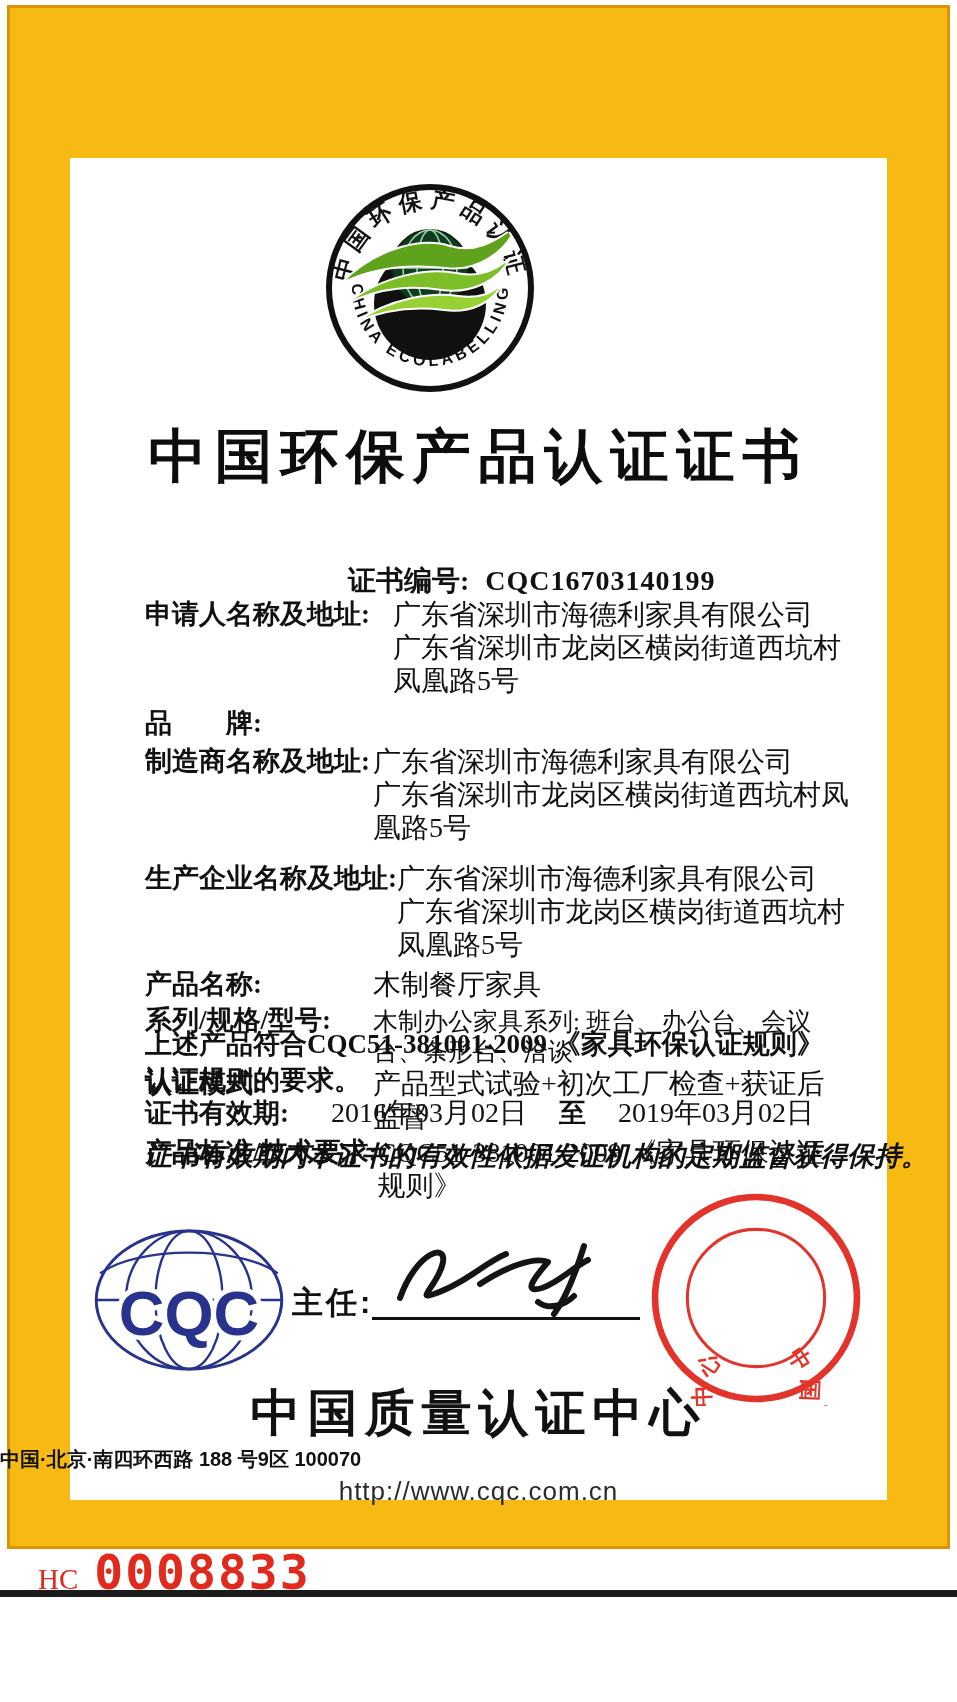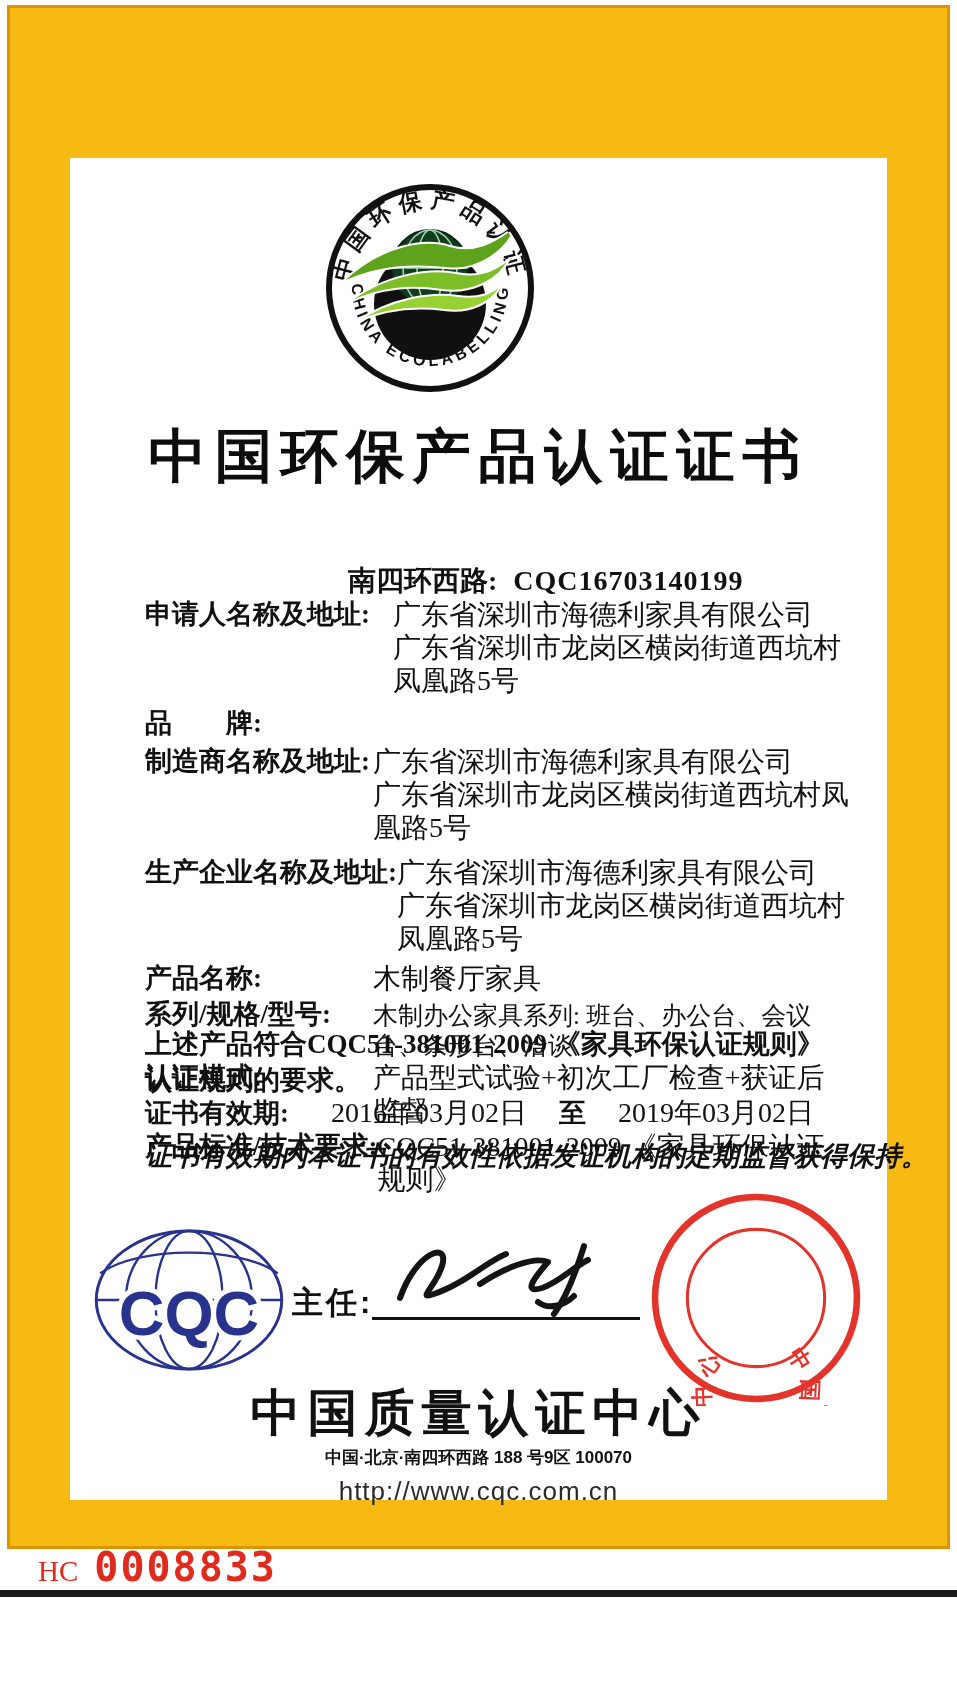--- a/index.html
+++ b/index.html
@@ -18,21 +18,21 @@
          font-family:"Liberation Sans","DejaVu Sans",sans-serif;font-weight:900;
          font-size:58px;letter-spacing:8px;color:#0d0d0d;white-space:nowrap;}
 
   .cert-row{position:absolute;left:348px;top:562px;font-size:28px;font-weight:700;}
   .cert-row .num{font-weight:600;margin-left:16px;letter-spacing:1px;}
 
   .fields{position:absolute;left:145px;top:598px;width:706px;}
   .field-row{display:flex;margin-bottom:3px;}
   .field-row:nth-child(1){margin-bottom:10px;gap:20px;}
   .field-row:nth-child(2){margin-bottom:5px;}
-  .field-row:nth-child(3){margin-bottom:12px;}
+  .field-row:nth-child(3){margin-bottom:18px;}
   .field-row:nth-child(4){margin-bottom:7px;}
   .field-row:nth-child(6){margin-bottom:0;}
   .field-label{flex:0 0 228px;font-size:27px;font-weight:700;line-height:33px;white-space:nowrap;}
   .field-value{font-size:28px;line-height:33px;font-weight:500;}
   .field-row:nth-child(6) .field-value{font-size:25px;line-height:30px;padding-top:3px;}
 
   .statement{position:absolute;left:145px;top:1026px;width:706px;font-size:27px;
              line-height:36px;font-weight:600;}
   .validity{position:absolute;left:145px;top:1094px;font-size:27px;display:flex;align-items:baseline;}
   .validity .vlabel{font-weight:700;width:186px;flex:none;}
@@ -43,29 +43,29 @@
   .cqc-logo{position:absolute;left:90px;top:1226px;width:198px;height:148px;}
   .director{position:absolute;left:292px;top:1282px;font-size:31px;font-weight:700;
             font-family:"Liberation Sans","DejaVu Sans",sans-serif;letter-spacing:3px;}
   .sig-line{position:absolute;left:372px;top:1317px;width:268px;border-bottom:3px solid #111;}
   .signature-svg{position:absolute;left:388px;top:1236px;width:230px;height:86px;}
   .stamp{position:absolute;left:648px;top:1190px;width:216px;height:216px;opacity:.93;}
 
   .issuer-name{position:absolute;left:0;right:0;top:1380px;text-align:center;
                font-family:"Liberation Sans","DejaVu Sans",sans-serif;font-weight:900;
                font-size:50px;letter-spacing:7px;white-space:nowrap;}
-  .issuer-address{position:absolute;left:0;right:0;top:1446px;text-align:center;
-               font-family:"Liberation Sans","DejaVu Sans",sans-serif;font-weight:700;font-size:17px;}
+  .issuer-address{position:absolute;left:0;right:0;top:1446px;text-align:left;
+               font-family:"Liberation Sans","DejaVu Sans",sans-serif;font-weight:700;font-size:20px;}
   .issuer-web{position:absolute;left:0;right:0;top:1476px;text-align:center;
                font-family:"Liberation Sans","DejaVu Sans",sans-serif;font-weight:500;
                font-size:26px;color:#2b2b2b;letter-spacing:1px;}
 
   .serial{position:absolute;left:38px;top:1544px;display:flex;align-items:baseline;}
   .serial-prefix{font-size:29px;color:#E02A1E;}
-  .serial-number{font-size:40px;font-weight:700;color:#E02A1E;
+  .serial-number{font-size:48px;font-weight:700;color:#E02A1E;
                  font-family:"DejaVu Sans Mono","Liberation Mono",monospace;
                  letter-spacing:2px;margin-left:16px;}
   .bottom-line{position:absolute;left:0;top:1590px;width:957px;height:7px;background:#1b1b1b;}
 </style>
 </head>
 <body>
 
 <div class="page">
 
   <div class="frame-outer"></div>
@@ -98,21 +98,21 @@
       </g>
       <path d="M18,104 C58,64 104,58 128,66 C152,73 170,64 194,46 C186,70 156,92 124,88 C96,85 56,84 18,104 Z" fill="#5FA31C" stroke="#fff" stroke-width="2"></path>
       <path d="M24,124 C62,94 108,88 134,93 C158,98 174,90 188,78 C178,100 150,114 120,110 C92,106 60,106 24,124 Z" fill="#7CBE27" stroke="#fff" stroke-width="2"></path>
       <path d="M34,142 C68,118 110,112 136,116 C158,119 170,113 180,104 C172,122 148,134 122,130 C98,127 66,128 34,142 Z" fill="#97D134" stroke="#fff" stroke-width="2"></path>
     </g>
   </svg>
 
   <div class="title">中国环保产品认证证书</div>
 
   <div class="cert-row">
-    <span>南四环西路:</span><span class="num">CQC16703140199</span>
+    <span>证书编号:</span><span class="num">CQC16703140199</span>
   </div>
 
   <div class="fields">
     <div class="field-row">
       <div class="field-label">申请人名称及地址:</div>
       <div class="field-value">
           <div>广东省深圳市海德利家具有限公司</div>
           <div>广东省深圳市龙岗区横岗街道西坑村凤凰路5号</div>
         </div>
     </div>

